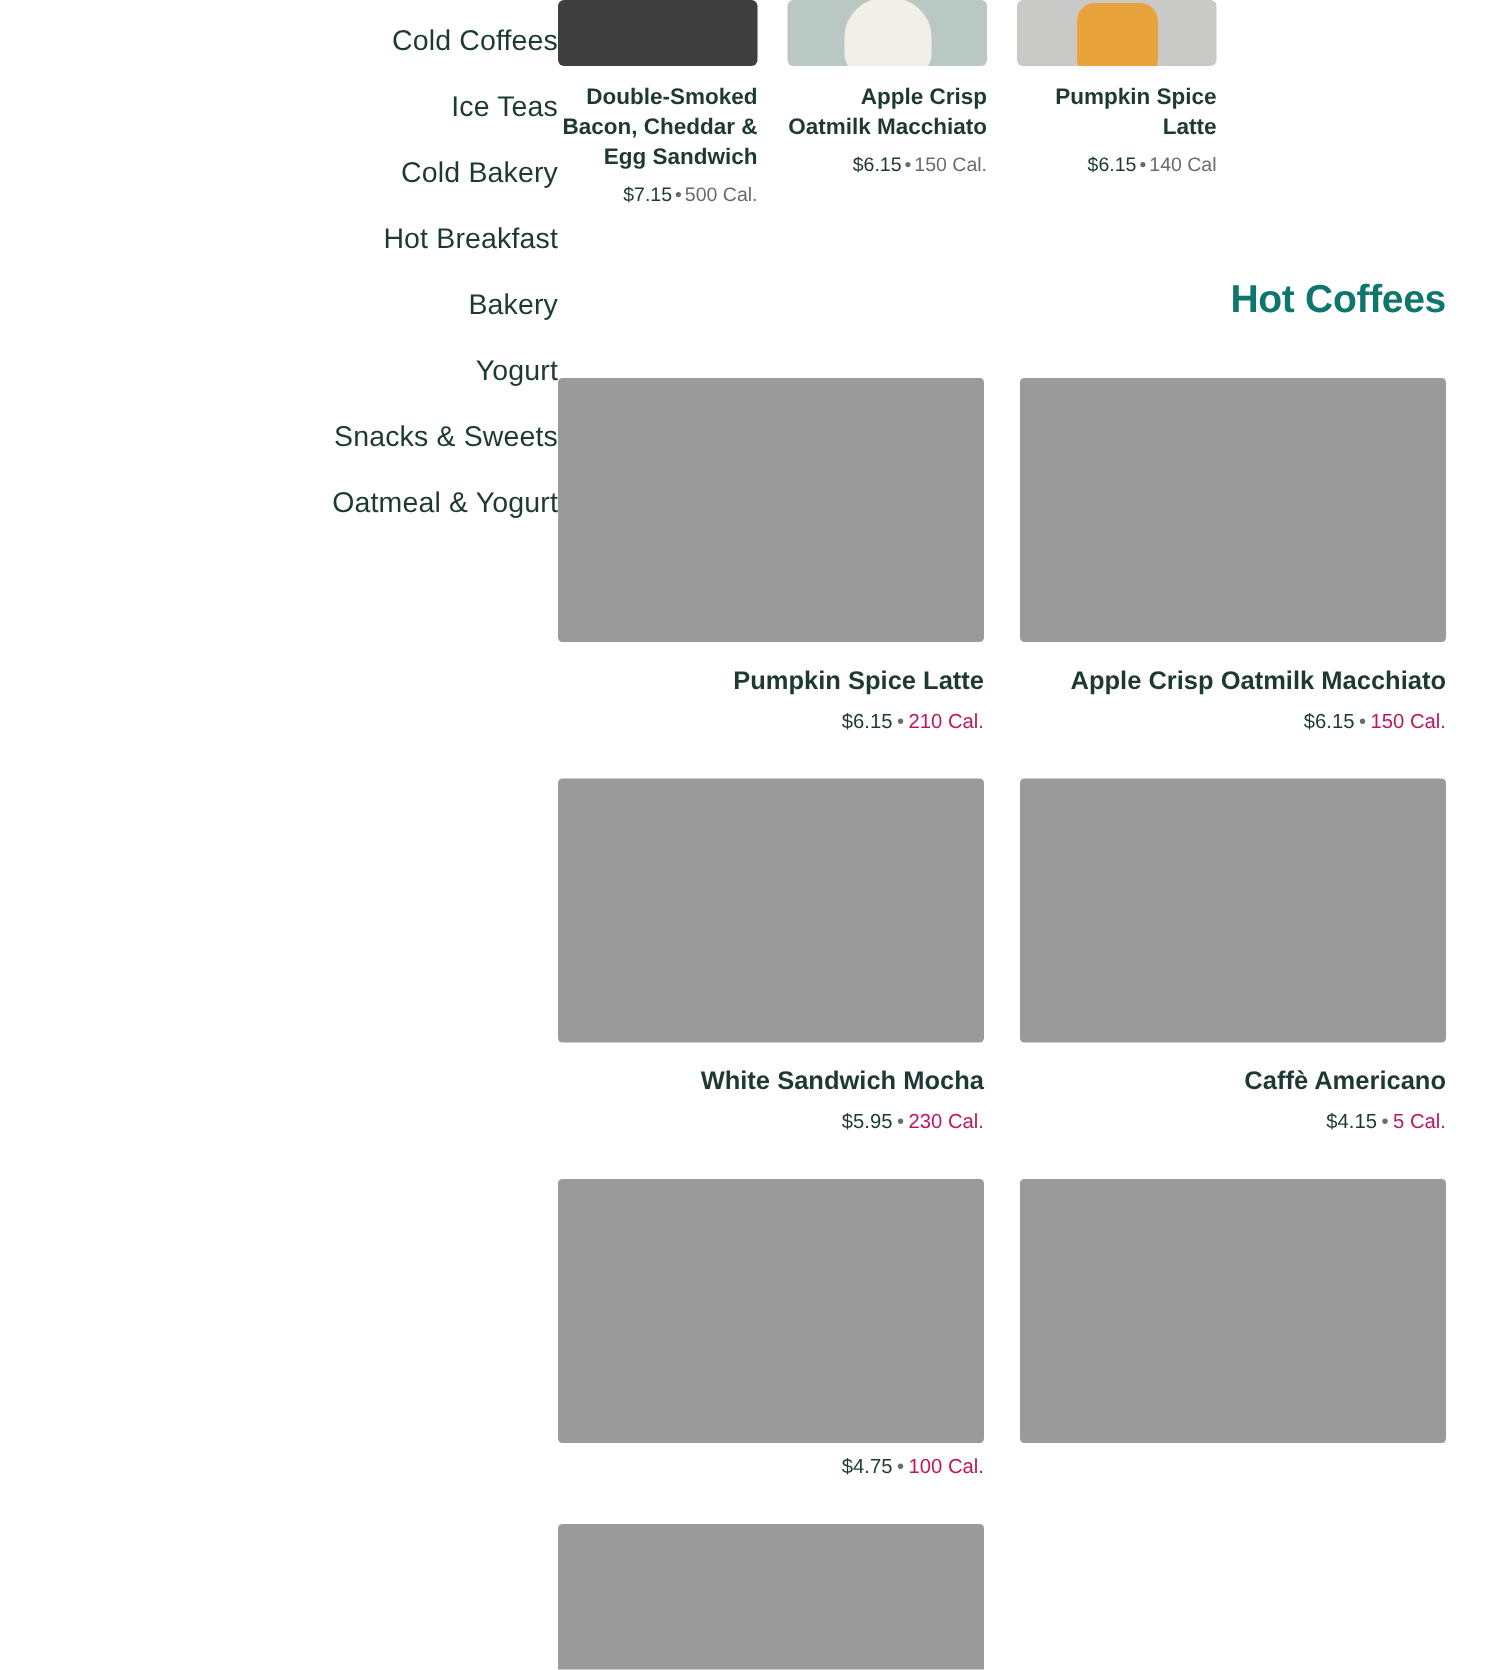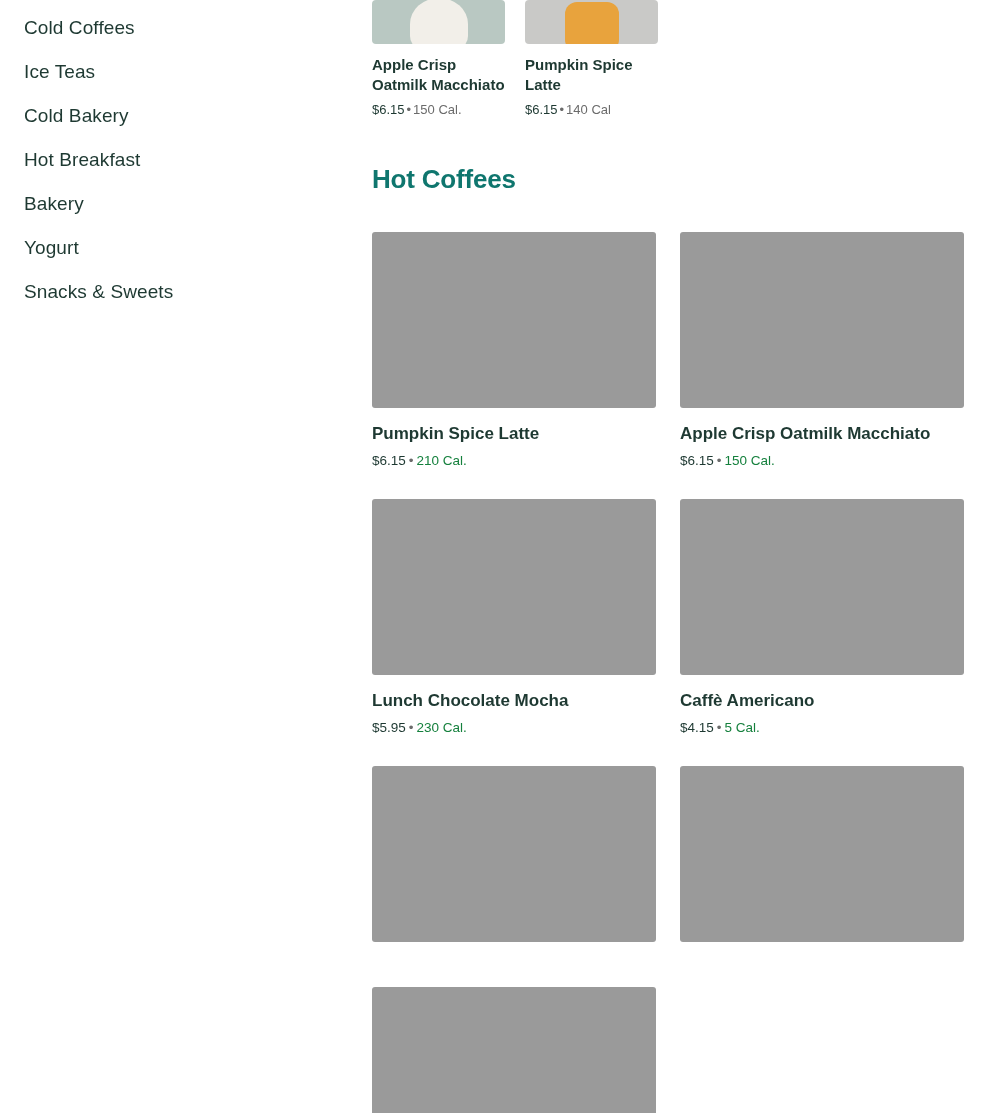--- a/index.html
+++ b/index.html
@@ -12,20 +12,21 @@
     background: #ffffff;
     font-family: "Liberation Sans", sans-serif;
     color: #1e3932;
   }
   .page {
     position: relative;
     width: 888px;
     height: 1113px;
     display: flex;
     align-items: flex-start;
+    text-align: right;
   }
 
   
   .sidebar {
     width: 372px;
     flex: 0 0 372px;
     padding: 0;
     padding-top: 0;
   }
   .sidebar-list {
@@ -139,44 +140,52 @@
     font-weight: 700;
     margin-top: 15px;
     color: #1e3932;
   }
   .card .meta {
     margin-top: 8px;
     font-size: 13.5px;
     line-height: 16px;
     color: #1e3932;
   }
-  .card .meta .cal { color: #15803d; }
+  .card .meta .cal { color: #be185d; }
   .card .meta .dot { color: #6b6b6b; padding: 0 3px; }
 </style>
 </head>
 <body>
 
 <div class="page">
 
   <nav class="sidebar">
     <ul class="sidebar-list">
       <li class="sidebar-item">Cold Coffees</li>
       <li class="sidebar-item">Ice Teas</li>
       <li class="sidebar-item">Cold Bakery</li>
       <li class="sidebar-item">Hot Breakfast</li>
       <li class="sidebar-item">Bakery</li>
       <li class="sidebar-item">Yogurt</li>
       <li class="sidebar-item">Snacks &amp; Sweets</li>
+      <li class="sidebar-item">Oatmeal &amp; Yogurt</li>
     </ul>
   </nav>
 
   <main class="main">
 
     <div class="top-strip">
 
+      <div class="top-card">
+        <div class="thumb c1"></div>
+        <div class="title">Double-Smoked Bacon, Cheddar &amp; Egg Sandwich</div>
+        <div class="meta">
+          <span>$7.15</span><span class="dot">•</span><span class="cal">500 Cal.</span>
+        </div>
+      </div>
 
       <div class="top-card">
         <div class="thumb c2">
             <div class="blob"></div>
           </div>
         <div class="title">Apple Crisp Oatmilk Macchiato</div>
         <div class="meta">
           <span>$6.15</span><span class="dot">•</span><span class="cal">150 Cal.</span>
         </div>
       </div>
@@ -210,36 +219,39 @@
         <div class="thumb"></div>
         <div class="name">Apple Crisp Oatmilk Macchiato</div>
         <div class="meta">
           <span>$6.15</span><span class="dot">•</span><span class="cal">150 Cal.</span>
         </div>
       </div>
 
 
       <div class="card">
         <div class="thumb"></div>
-        <div class="name">Lunch Chocolate Mocha</div>
+        <div class="name">White Sandwich Mocha</div>
         <div class="meta">
           <span>$5.95</span><span class="dot">•</span><span class="cal">230 Cal.</span>
         </div>
       </div>
 
       <div class="card">
         <div class="thumb"></div>
         <div class="name">Caffè Americano</div>
         <div class="meta">
           <span>$4.15</span><span class="dot">•</span><span class="cal">5 Cal.</span>
         </div>
       </div>
 
       <div class="card">
         <div class="thumb"></div>
+        <div class="meta">
+          <span>$4.75</span><span class="dot">•</span><span class="cal">100 Cal.</span>
+        </div>
       </div>
 
       <div class="card">
         <div class="thumb"></div>
         <div class="name"></div>
       </div>
 
       <div class="card">
         <div class="thumb"></div>
         <div class="name"></div>

